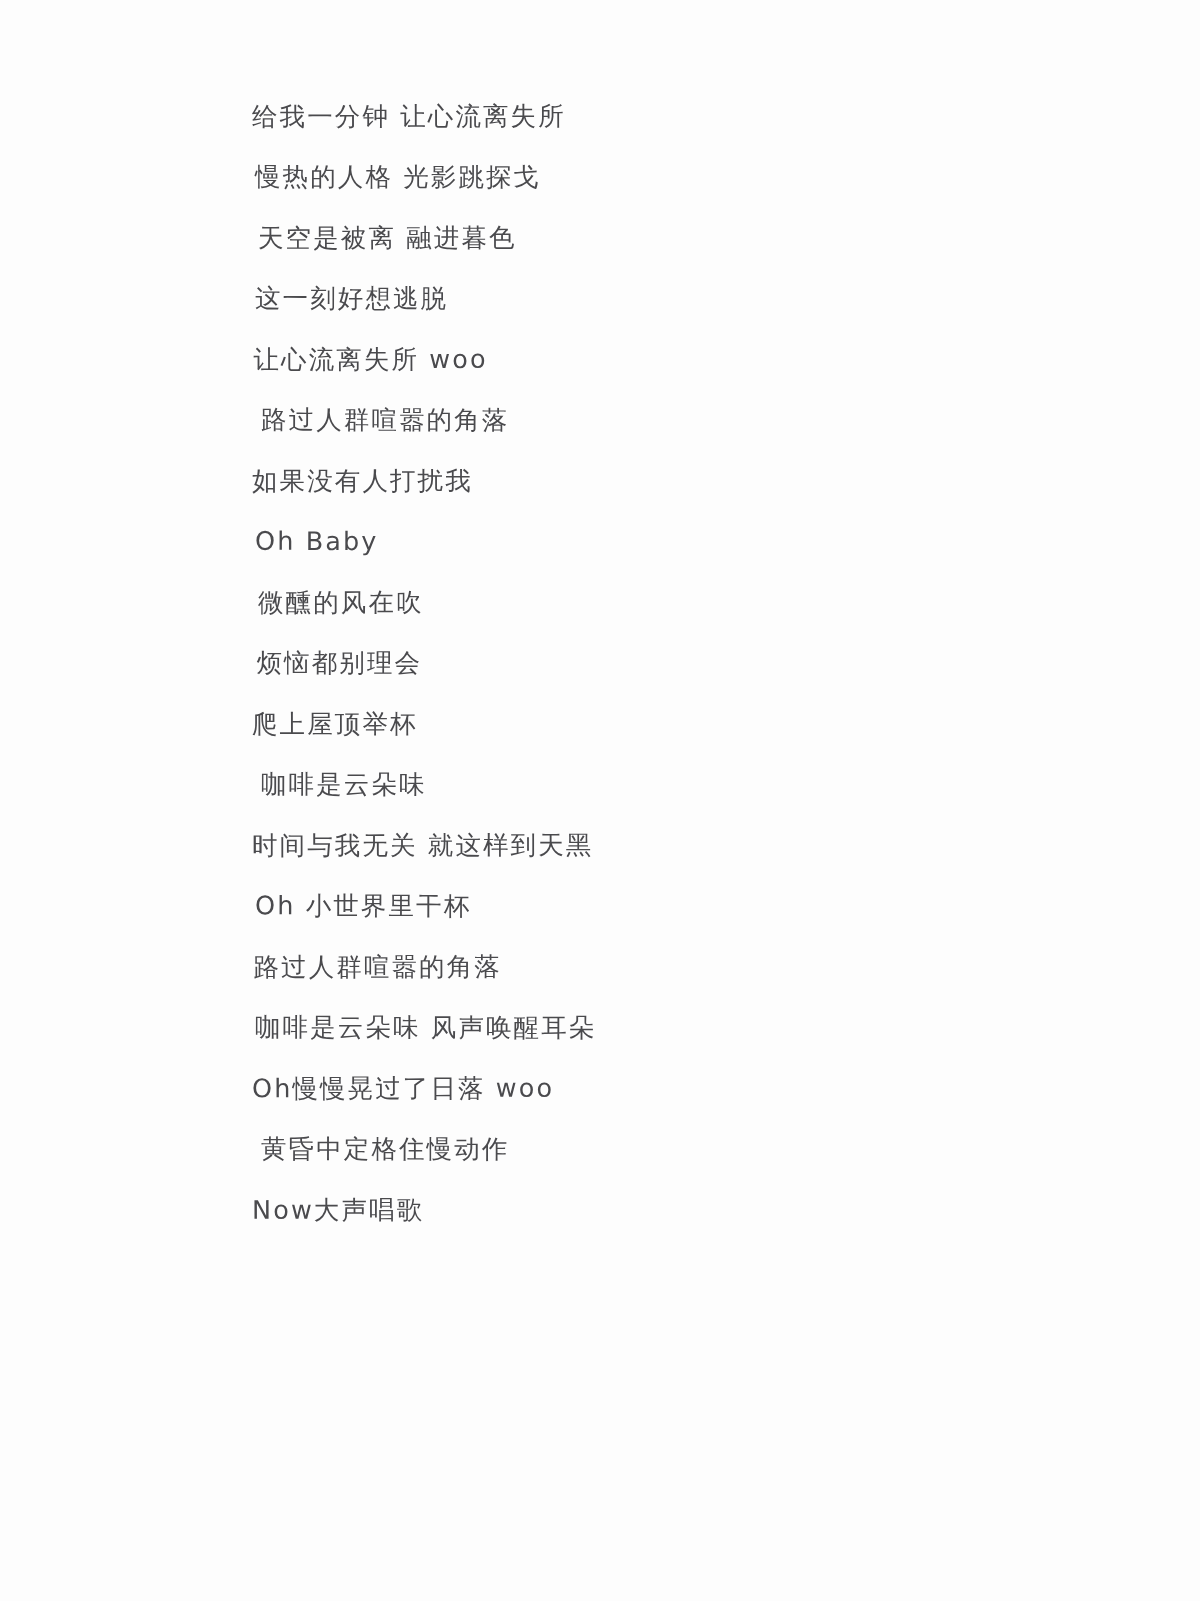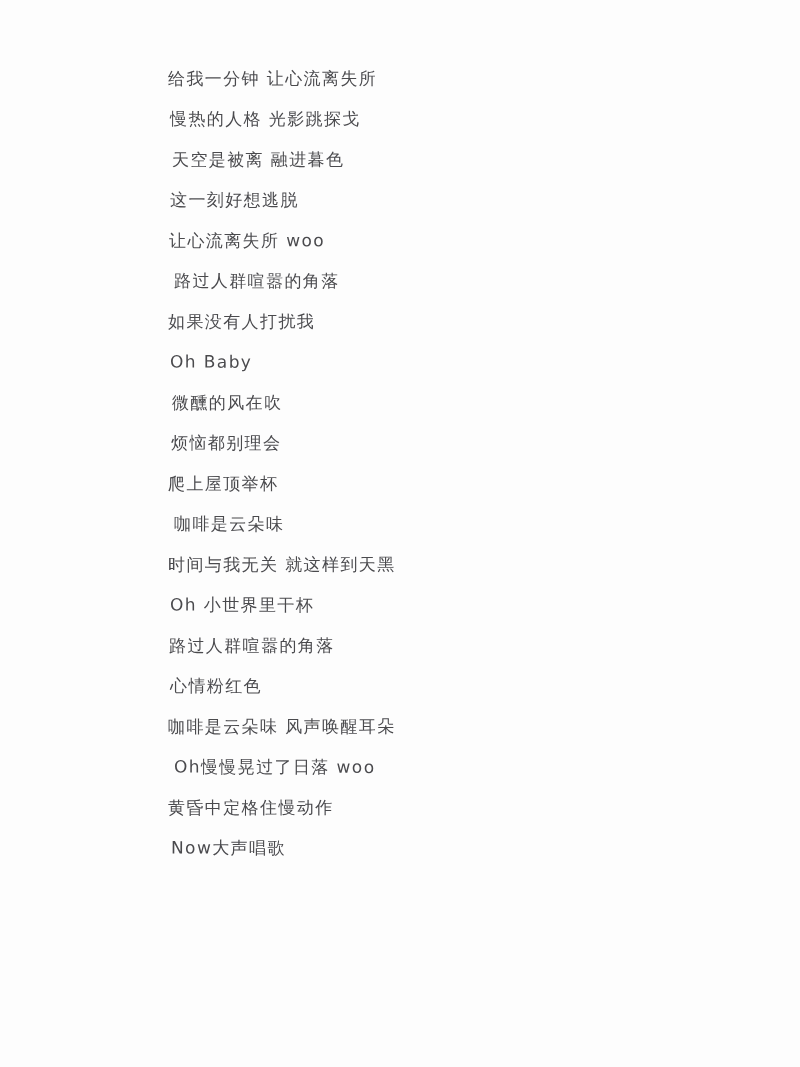--- a/index.html
+++ b/index.html
@@ -62,20 +62,19 @@
     <div class="line">路过人群喧嚣的角落</div>
     <div class="line">如果没有人打扰我</div>
     <div class="line">Oh Baby</div>
     <div class="line">微醺的风在吹</div>
     <div class="line">烦恼都别理会</div>
     <div class="line">爬上屋顶举杯</div>
     <div class="line">咖啡是云朵味</div>
     <div class="line">时间与我无关 就这样到天黑</div>
     <div class="line">Oh 小世界里干杯</div>
     <div class="line">路过人群喧嚣的角落</div>
-    <div class="line">心情粉红色</div>
     <div class="line">咖啡是云朵味 风声唤醒耳朵</div>
     <div class="line">Oh慢慢晃过了日落 woo</div>
     <div class="line">黄昏中定格住慢动作</div>
     <div class="line">Now大声唱歌</div>
 
   </div>
 </div>
 
 </body></html>

